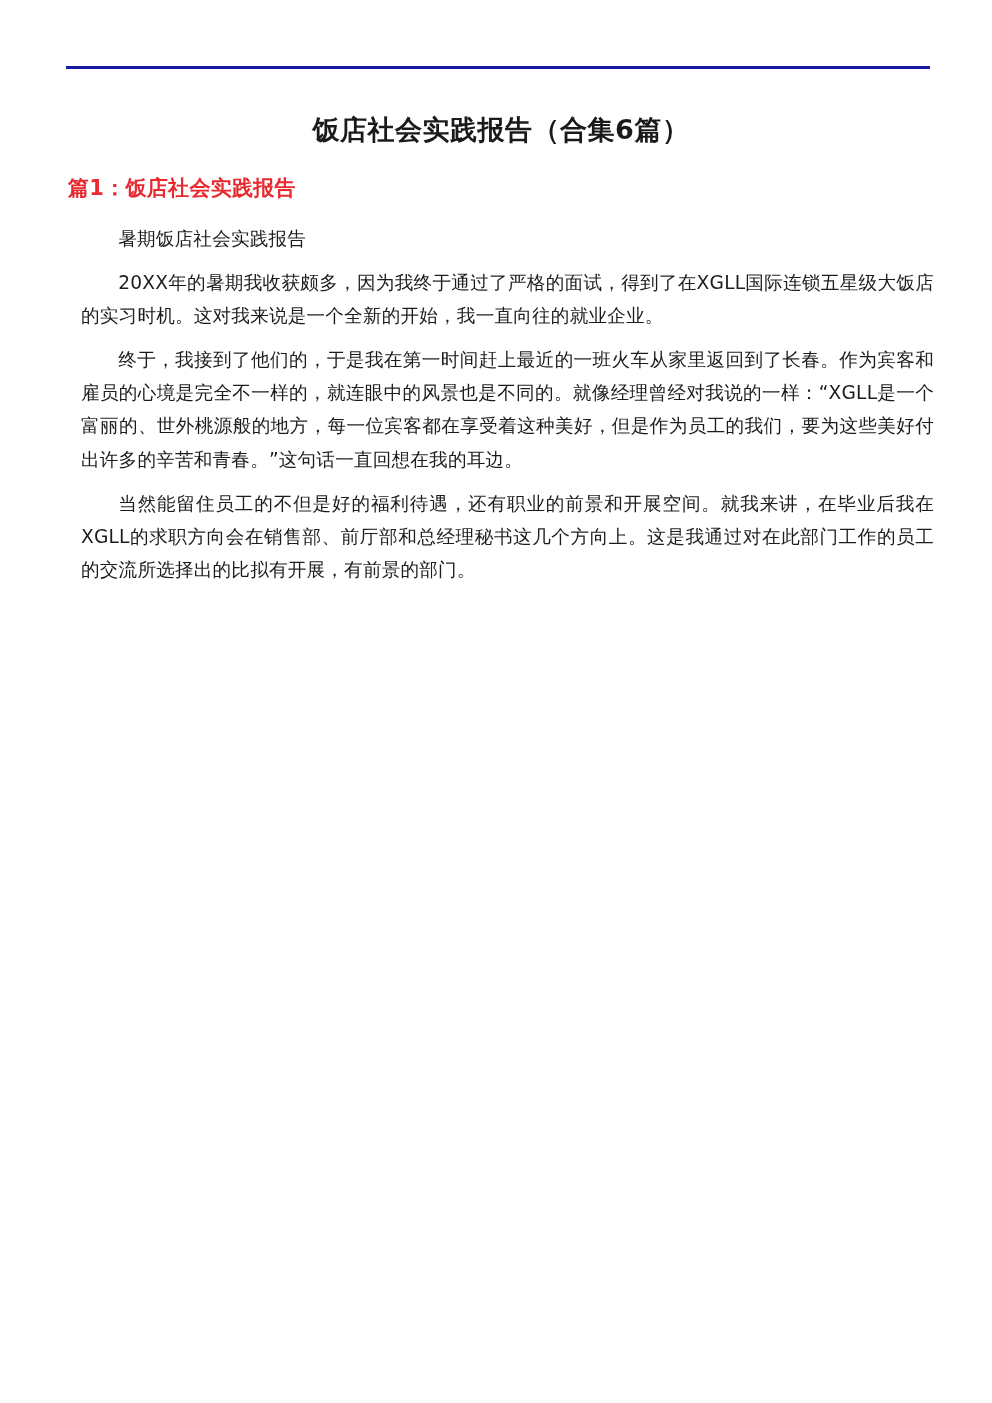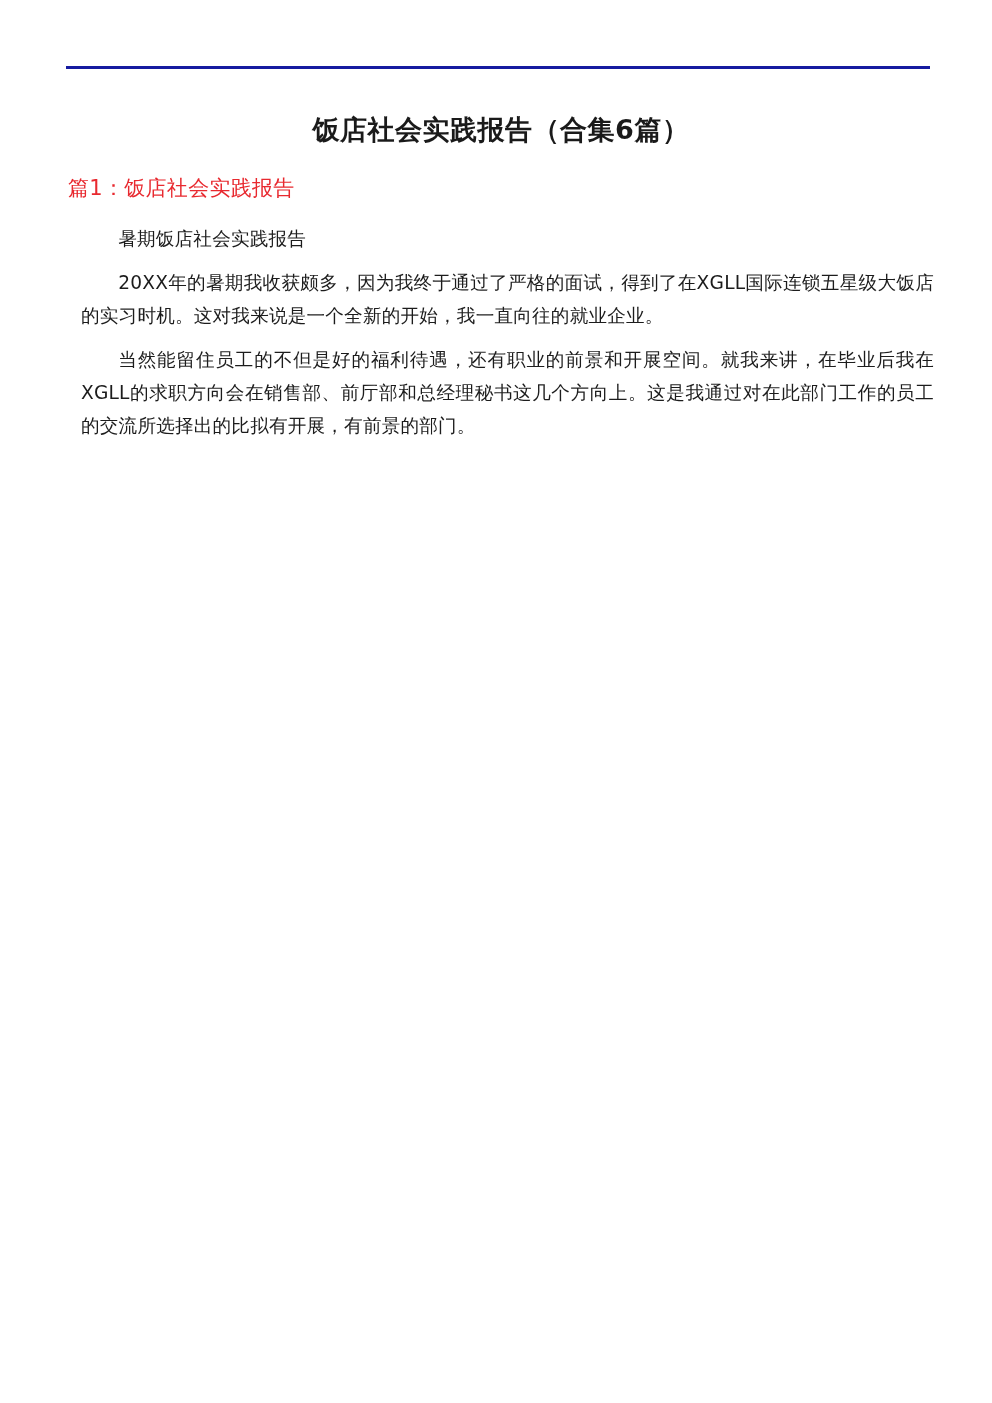--- a/index.html
+++ b/index.html
@@ -62,21 +62,21 @@
     font-size: 27px;
     font-weight: 700;
     color: #1a1a1a;
     margin: 0 0 14px 0;
     letter-spacing: 0.5px;
     line-height: 1.5;
   }
 
   .section-heading {
     font-size: 21px;
-    font-weight: 400;
+    font-weight: 700;
     color: #e8292f;
     margin: 22px 0 18px 0;
     line-height: 1.5;
     letter-spacing: 0.3px;
   }
 
   .para {
     font-size: 18.6px;
     line-height: 1.78;
     color: #1c1c1c;
@@ -100,20 +100,21 @@
 
     <h1 class="doc-title">饭店社会实践报告（合集6篇）</h1>
 
     <h2 class="section-heading">篇1：饭店社会实践报告</h2>
 
     <p class="para indent">暑期饭店社会实践报告</p>
 
     <p class="para indent">20XX年的暑期我收获颇多，因为我终于通过了严格的面试，得到了在XGLL国际连锁五星级大饭店的实习时机。这对我来说是一个全新的开始，我一直向往的就业企业。</p>
 
 
+    <p class="para indent">终于，我接到了他们的，于是我在第一时间赶上最近的一班火车从家里返回到了长春。作为宾客和雇员的心境是完全不一样的，就连眼中的风景也是不同的。就像经理曾经对我说的一样：“XGLL是一个富丽的、世外桃源般的地方，每一位宾客都在享受着这种美好，但是作为员工的我们，要为这些美好付出许多的辛苦和青春。”这句话一直回想在我的耳边。</p>
 
 
 
 
     <p class="para indent">当然能留住员工的不但是好的福利待遇，还有职业的前景和开展空间。就我来讲，在毕业后我在XGLL的求职方向会在销售部、前厅部和总经理秘书这几个方向上。这是我通过对在此部门工作的员工的交流所选择出的比拟有开展，有前景的部门。</p>
 
   </div>
 
   <div class="footer-rule"></div>
 

